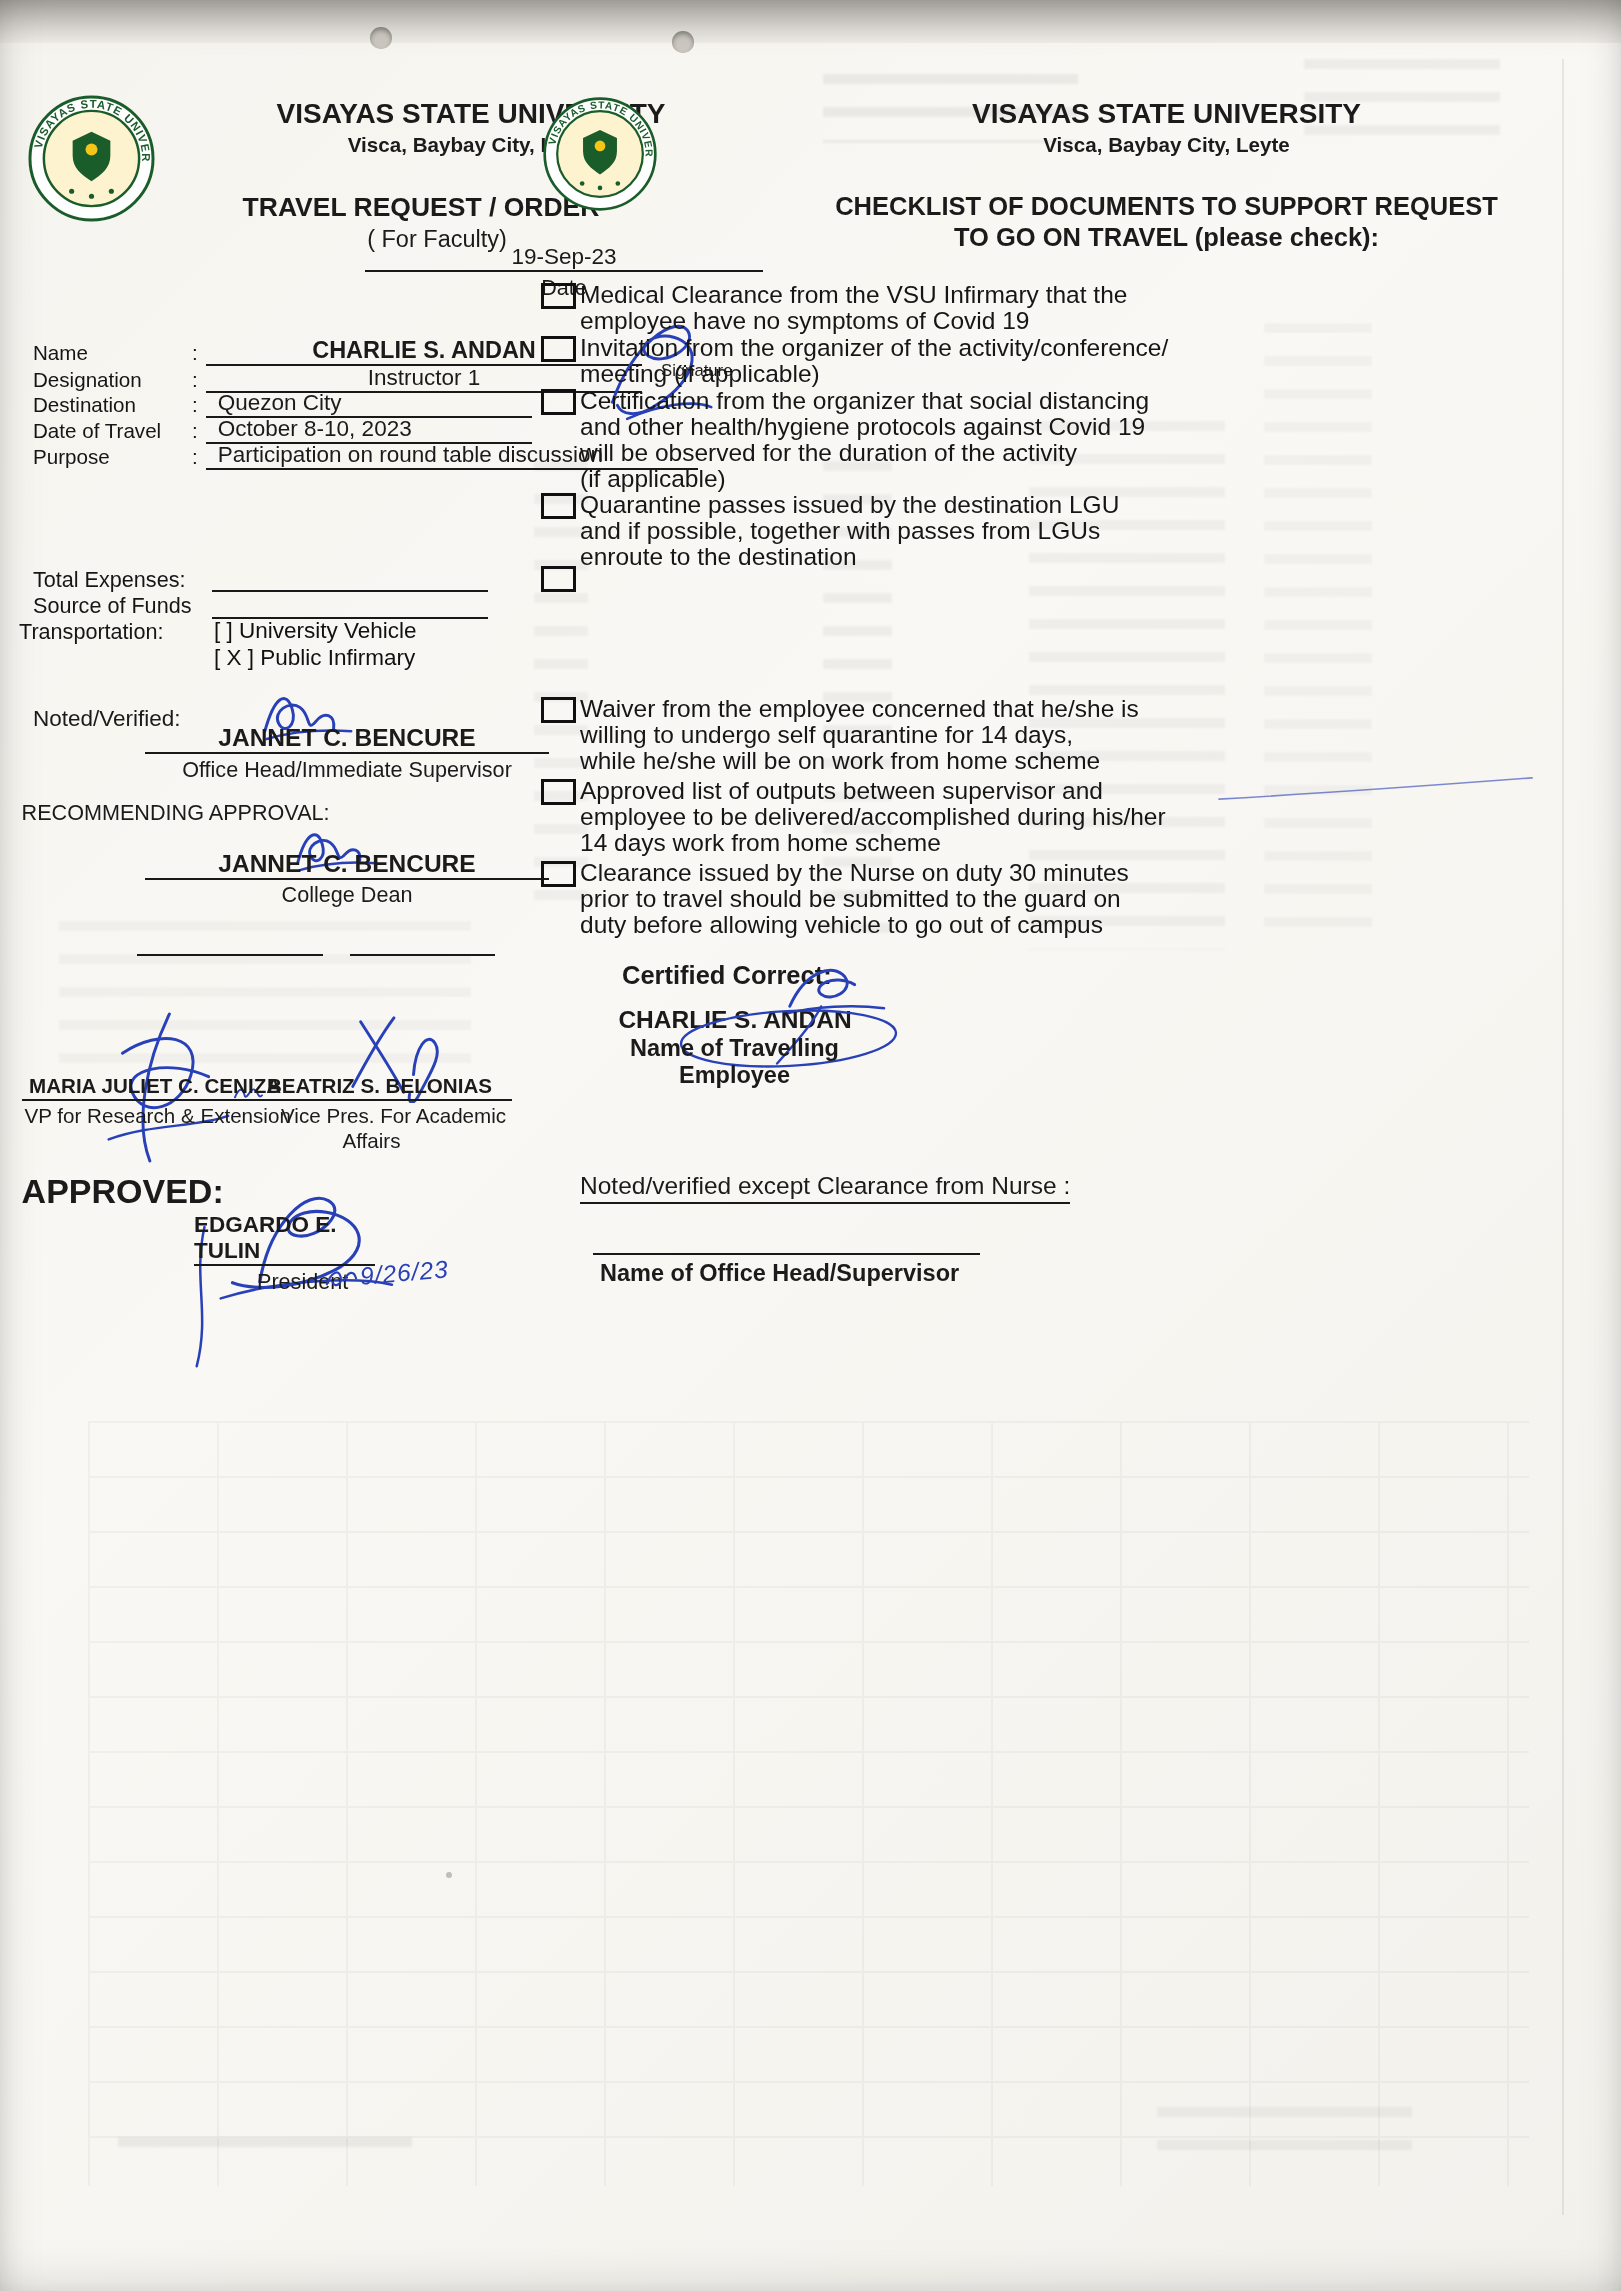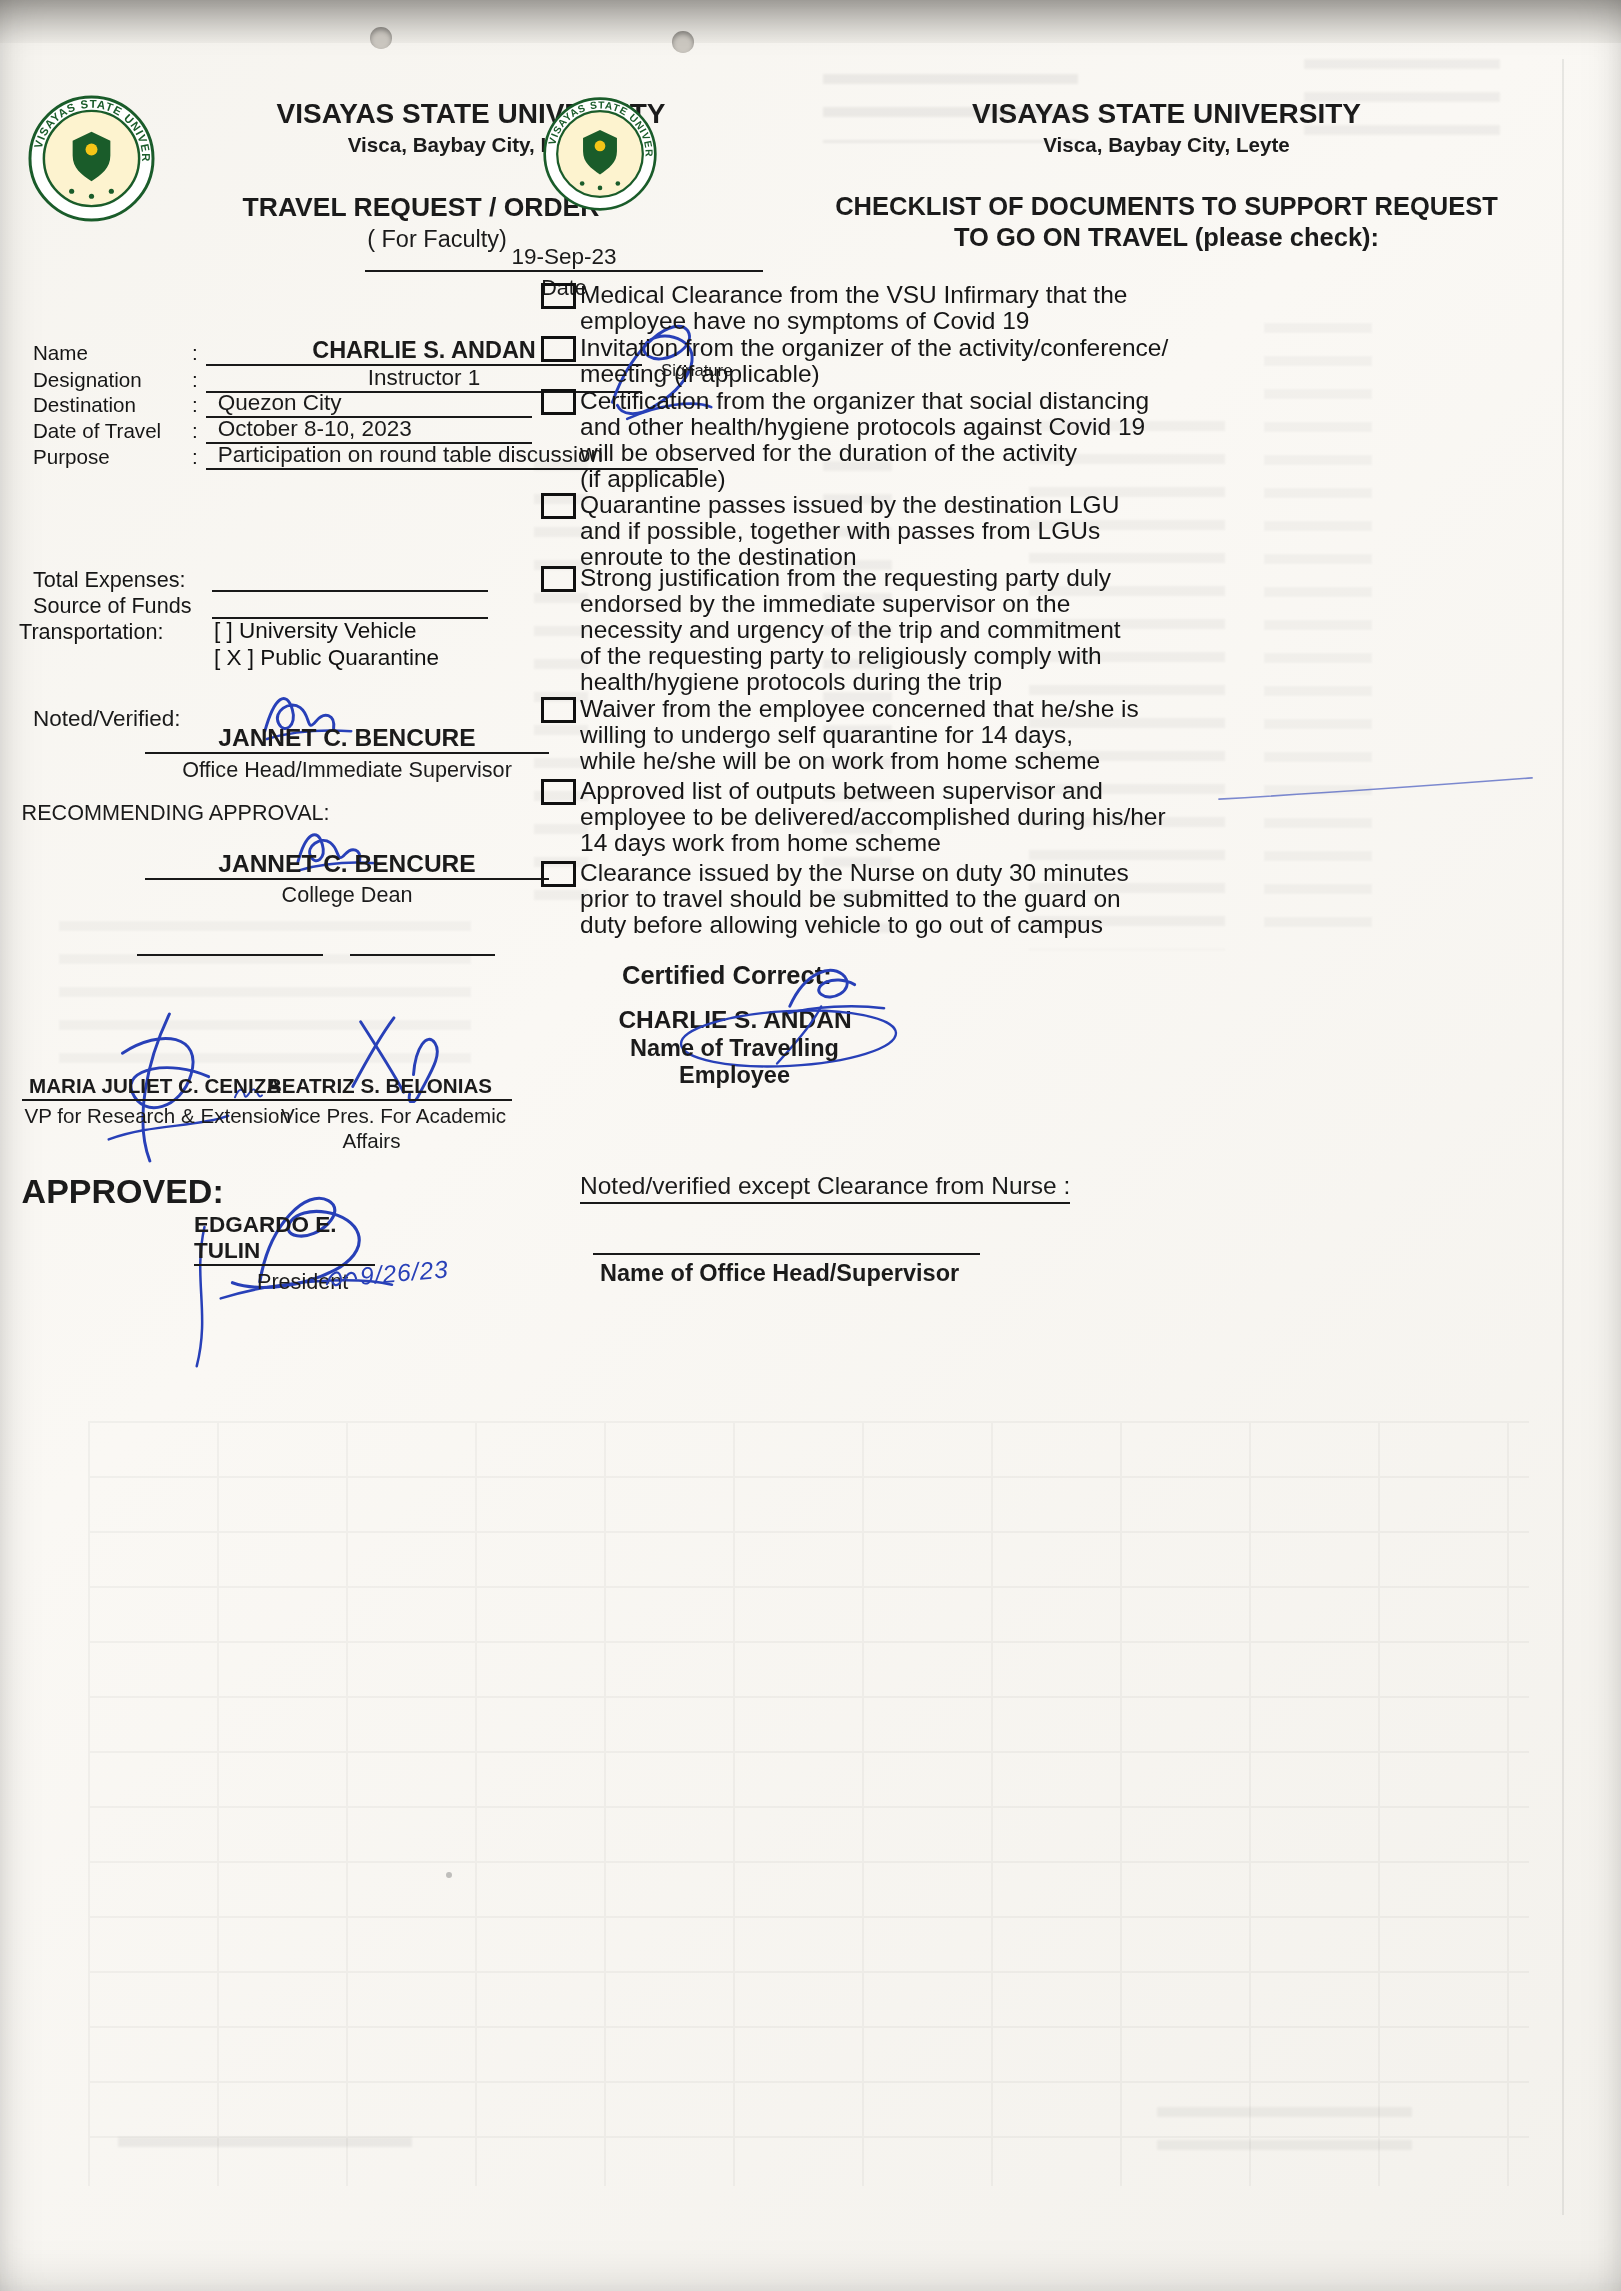--- a/index.html
+++ b/index.html
@@ -132,21 +132,21 @@
   </div>
 
   <div class="lbl" style="left:33px;top:567px;font-size:21.6px;">Total Expenses:</div>
   <div class="seg" style="left:212px;top:590px;width:276px;"></div>
 
   <div class="lbl" style="left:33px;top:593px;font-size:21.6px;">Source of Funds</div>
   <div class="seg" style="left:212px;top:617px;width:276px;"></div>
 
   <div class="lbl" style="left:19px;top:619px;font-size:21.6px;">Transportation:</div>
   <div class="abs val" style="left:214px;top:618px;">[  ] University Vehicle</div>
-  <div class="abs val" style="left:214px;top:645px;">[ X ] Public Quarantine</div>
+  <div class="abs val" style="left:214px;top:645px;">[ X ] Public Infirmary</div>
 
   <div class="abs" style="left:33px;top:706px;font-size:22.5px;">Noted/Verified:</div>
   <svg class="abs" style="left:257px;top:680px;" width="108" height="69" viewBox="0 0 110 70">
     <path class="ink" stroke-width="3" d="M8,52 C18,16 30,10 36,30 C41,46 28,56 22,44 C16,32 33,20 44,28 C55,36 50,54 60,42 C68,32 80,34 78,50"></path>
     <path class="ink" stroke-width="2.5" d="M10,60 C36,52 64,50 96,52"></path>
   </svg>
   <div class="line" style="left:145px;top:723px;width:404px;height:29px;font-size:24.5px;font-weight:bold;">
     <span>JANNET C. BENCURE</span>
   </div>
   <div class="abs ctr" style="left:145px;top:757px;width:404px;font-size:21.6px;">Office Head/Immediate Supervisor</div>
@@ -240,25 +240,20 @@
 and other health/hygiene protocols against Covid 19
 will be observed for the duration of the activity
 (if applicable)</div>
 
   <div class="cb" style="top:493px;"></div>
   <div class="chk-text" style="top:492px;">Quarantine passes issued by the destination LGU
 and if possible, together with passes from LGUs
 enroute to the destination</div>
 
   <div class="cb" style="top:566px;"></div>
-  <div class="chk-text" style="top:565px;">Strong justification from the requesting party duly
-endorsed by the immediate supervisor on the
-necessity and urgency of the trip and commitment
-of the requesting party to religiously comply with
-health/hygiene protocols during the trip</div>
 
   <div class="cb" style="top:697px;"></div>
   <div class="chk-text" style="top:696px;">Waiver from the employee concerned that he/she is
 willing to undergo self quarantine for 14 days,
 while he/she will be on work from home scheme</div>
 
   <div class="cb" style="top:779px;"></div>
   <div class="chk-text" style="top:778px;">Approved list of outputs between supervisor and
 employee to be delivered/accomplished during his/her
 14 days work from home scheme</div>

